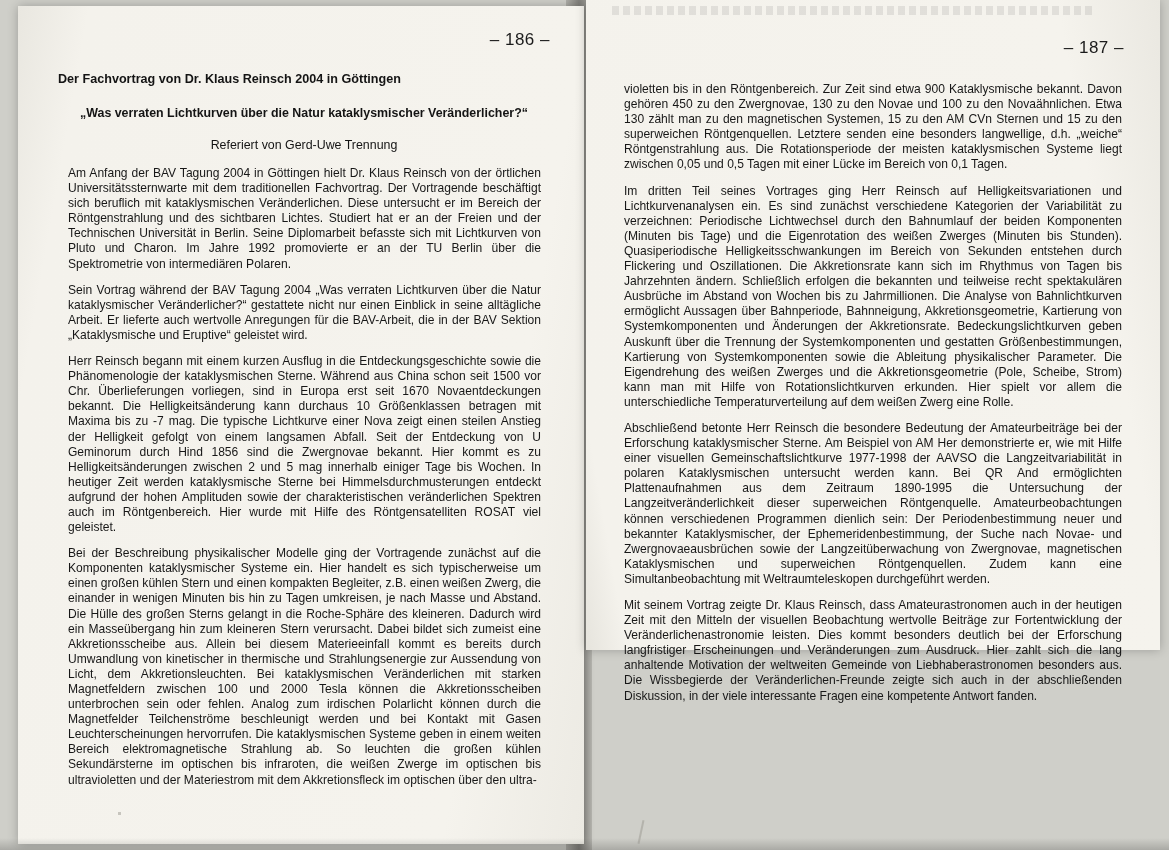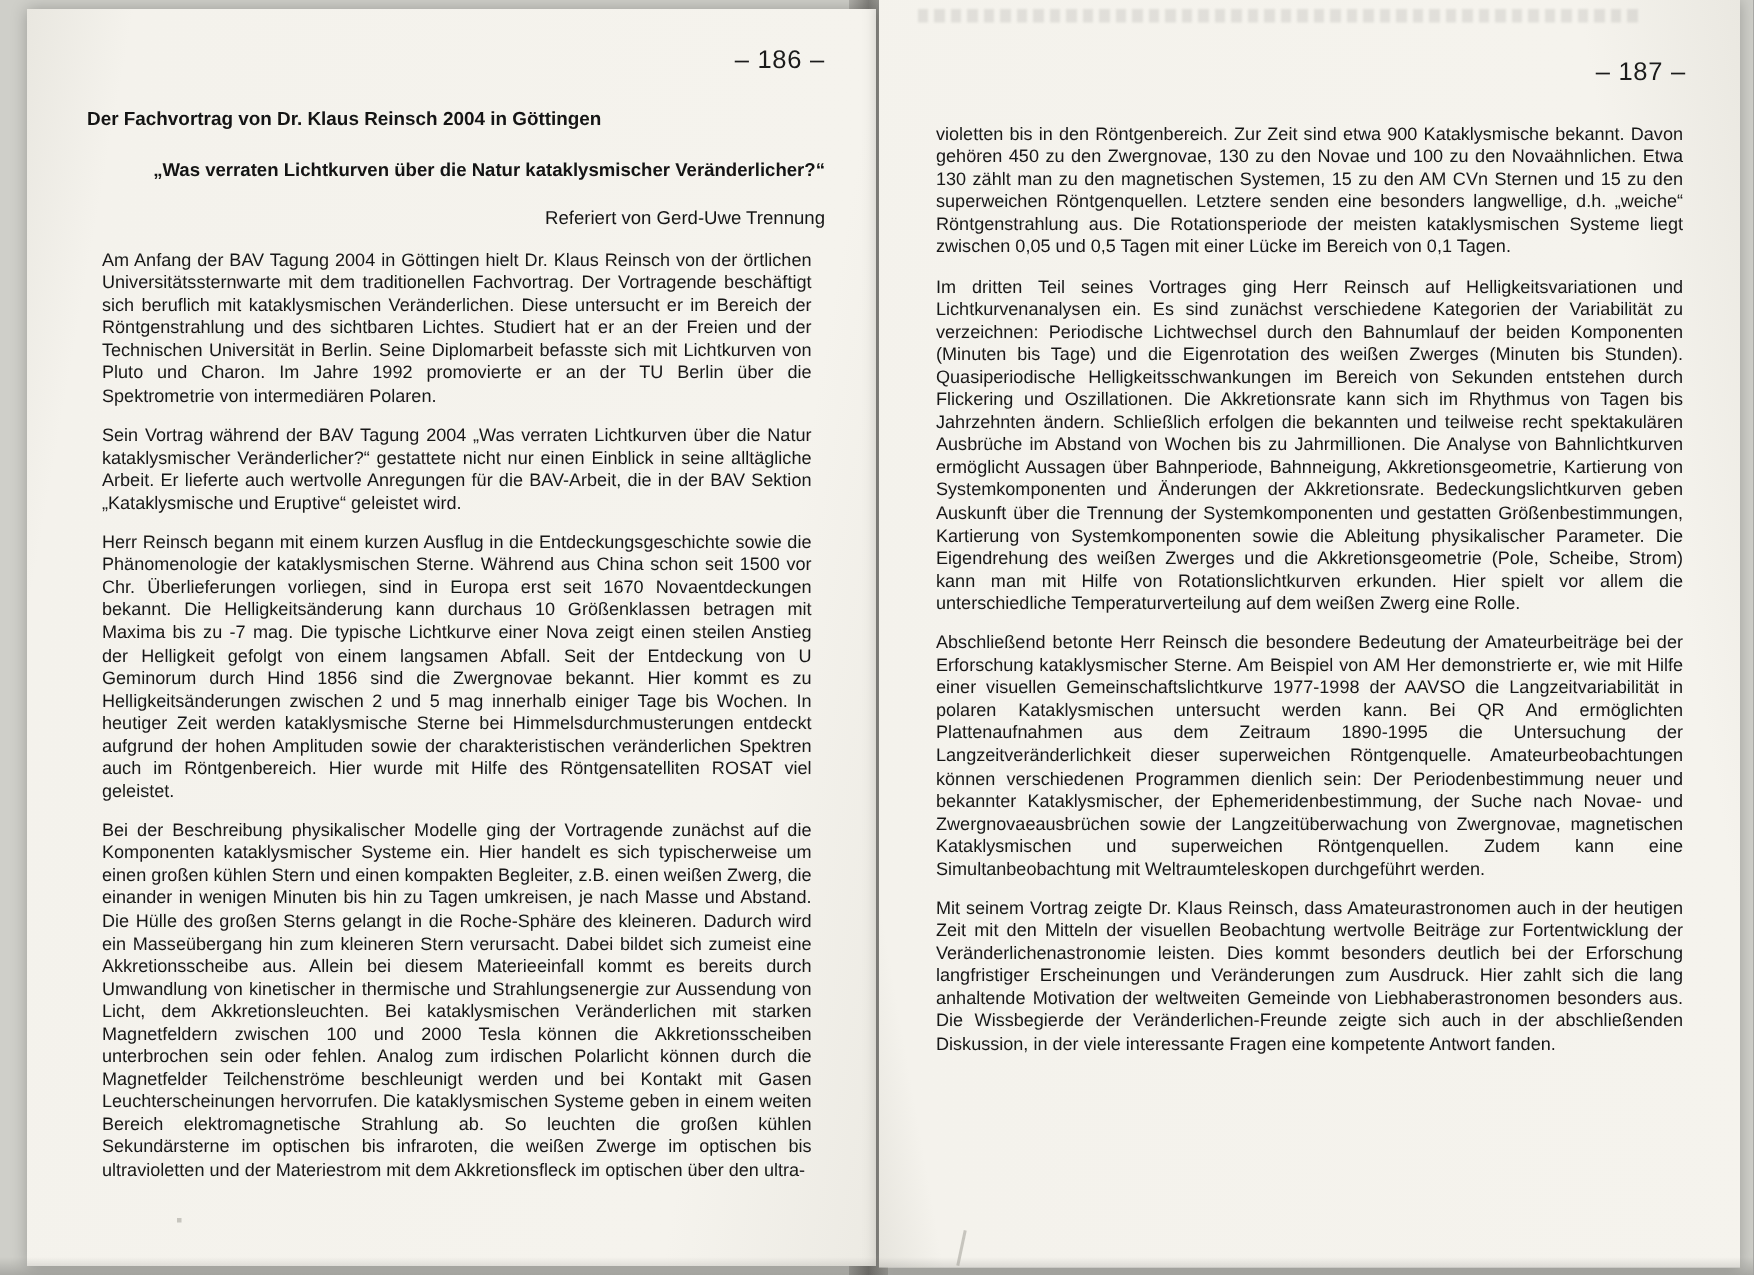--- a/index.html
+++ b/index.html
@@ -29,42 +29,42 @@
     left: 18px;
     top: 6px;
     width: 566px;
     height: 838px;
     background: linear-gradient(100deg, #e9e7e0 0%, #f4f2ec 10%, #f5f3ed 80%, #eceae3 100%);
   }
   .page-right {
     left: 586px;
     top: 0px;
     width: 574px;
-    height: 845px;
+    height: 650px;
     background: linear-gradient(80deg, #e6e4dd 0%, #f4f2ec 6%, #f5f3ed 85%, #eae8e1 100%);
   }
   .inner {
     position: absolute;
     left: 0; top: 0; right: 0; bottom: 0;
     padding: 0;
   }
   .pagenum {
     text-align: right;
     font-size: 17px;
     letter-spacing: 0.5px;
     color: #1b1b1b;
   }
   .title-line {
     text-align: left;
     font-weight: bold;
     font-size: 12.6px;
     color: #141414;
   }
   .subtitle-line {
-    text-align: right;
+    text-align: center;
     font-size: 12.4px;
     color: #141414;
   }
   .para {
     text-align: justify;
     font-size: 12.05px;
     line-height: 15.1px;
     color: #171717;
     margin: 0 0 11px 0;
     hyphens: auto;

